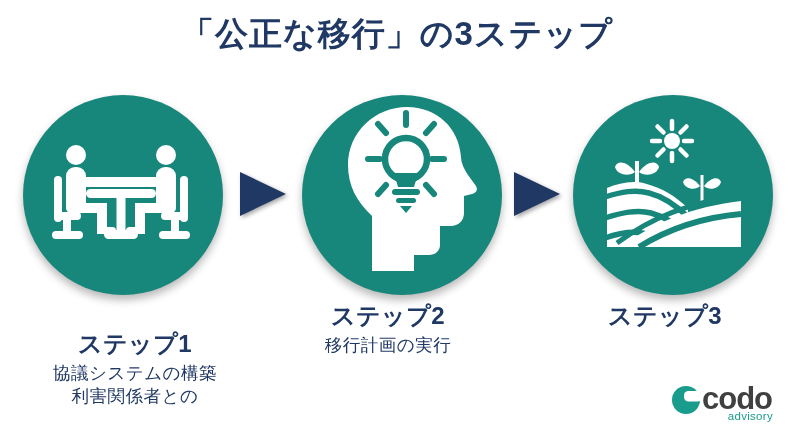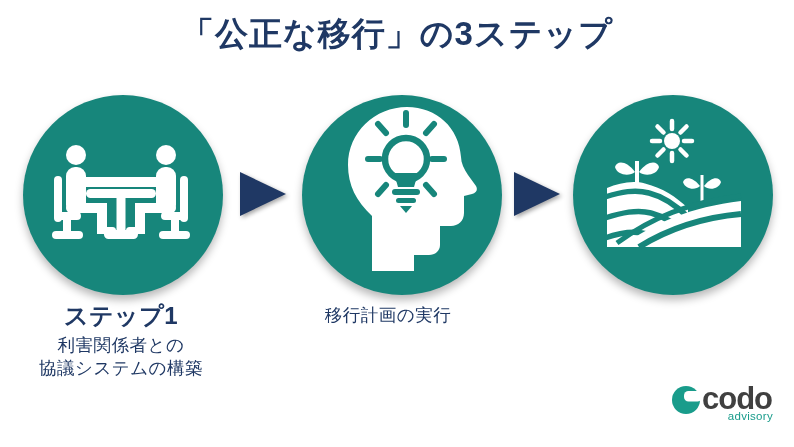--- a/index.html
+++ b/index.html
@@ -22,21 +22,21 @@
   .c1{left:23px;}
   .c2{left:302px;}
   .c3{left:573px;}
   .arrow{
     position:absolute;top:172px;width:46px;height:44px;
     filter:drop-shadow(2px 2px 2px rgba(0,0,0,0.35));
   }
   .a1{left:240px;}
   .a2{left:514px;}
   .step{position:absolute;top:301px;width:240px;text-align:center;color:#1F3864;}
-  .s1{left:1px;}
+  .s1{left:15px;margin-top:28px;}
   .s2{left:268px;}
   .s3{left:545px;}
   .step-heading{font-size:24px;font-weight:700;line-height:30px;letter-spacing:0.5px;}
   .step-desc{font-size:17.5px;line-height:23px;margin-top:3px;letter-spacing:0.5px;}
   .logo{position:absolute;left:670px;top:381px;width:110px;height:45px;}
   .logo-icon{position:absolute;left:2px;top:5px;}
   .logo-name{
     position:absolute;left:32px;top:0px;
     font-size:31px;font-weight:800;color:#404040;letter-spacing:-1px;
   }
@@ -155,32 +155,34 @@
       <path d="M44,148 C78,123 116,107 168,101" stroke="#17867B" stroke-width="5" fill="none"></path>
 
       <path d="M48,152 C80,128 118,112 168,106 L168,152 Z" fill="#ffffff"></path>
       <path d="M66,152 C100,131 134,122 168,119" stroke="#17867B" stroke-width="6" fill="none"></path>
     </svg>
   </div>
 
   <div class="step s1">
     <div class="step-heading">ステップ1</div>
     <div class="step-desc">
+      <div>協議システムの構築</div>
       <div>利害関係者との</div>
-      <div>協議システムの構築</div>
     </div>
   </div>
 
   <div class="step s2">
+    <div class="step-heading">ステップ2</div>
     <div class="step-desc">
       <div>移行計画の実行</div>
     </div>
   </div>
 
   <div class="step s3">
+    <div class="step-heading">ステップ3</div>
   </div>
 
   <div class="logo">
     <svg class="logo-icon" width="28" height="28" viewBox="0 0 28 28">
       <circle cx="14" cy="14" r="14" fill="#199C8B"></circle>
       <rect x="12" y="5" width="18" height="10.5" rx="4.5" fill="#ffffff"></rect>
     </svg>
     <span class="logo-name">codo</span>
     <span class="logo-tagline">advisory</span>
   </div>

